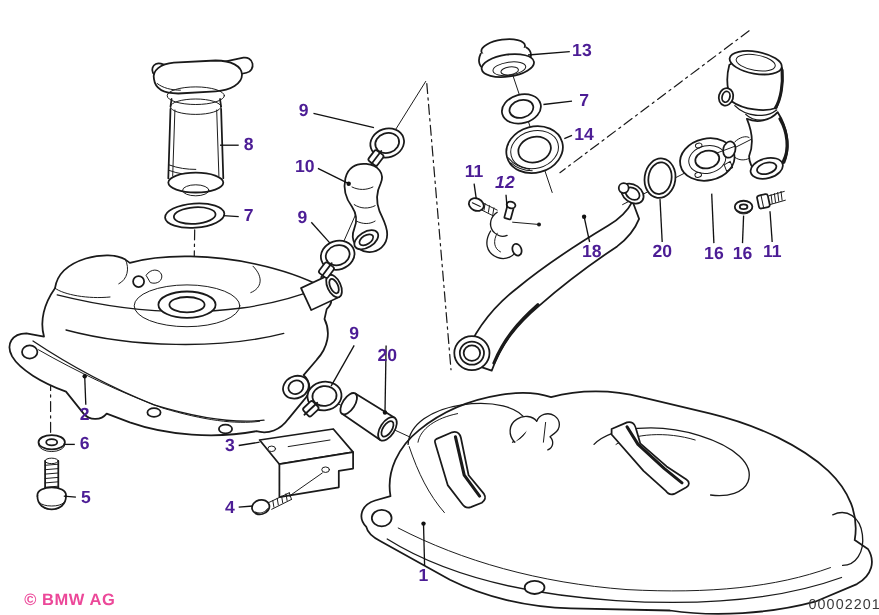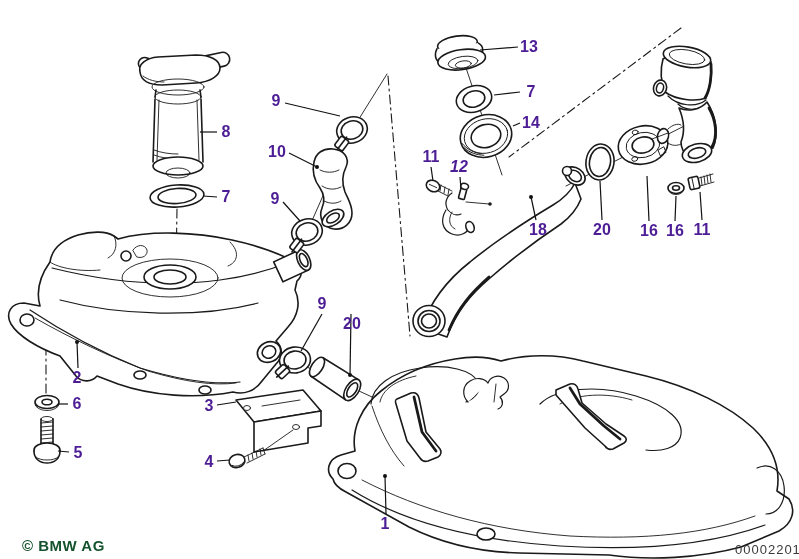--- a/index.html
+++ b/index.html
@@ -11,21 +11,21 @@
   #artwork .fw{fill:#ffffff;}
   #artwork .bk{fill:#1a1a1a;stroke:none;}
   #artwork .thin{stroke-width:0.9;}
   #artwork .med{stroke-width:1.2;}
   #artwork .thick{stroke-width:2.8;}
   #artwork .dashdot{stroke-dasharray:9 4 2 4;stroke-width:1.1;}
   #callout-layer line{stroke:#111;stroke-width:1.2;}
   #callout-layer circle{fill:#111;stroke:none;}
   .callout{position:absolute;transform:translate(-50%,-50%);
            font-weight:bold;font-size:16px;color:#4c1d95;white-space:nowrap;}
-  .footer-left{position:absolute;left:22px;top:537px;font-size:15px;font-weight:600;color:#14532d;
+  .footer-left{position:absolute;left:22px;top:537px;font-size:15px;font-weight:600;color:#ec4899;
                letter-spacing:0.5px;}
   .footer-right{position:absolute;left:735px;top:542px;font-size:13px;color:#3a3a3a;
                 letter-spacing:1px;}
 </style>
 </head>
 <body>
 
 <div class="stage">
 
   <svg id="artwork" width="799" height="559" viewBox="0 0 799 559">

